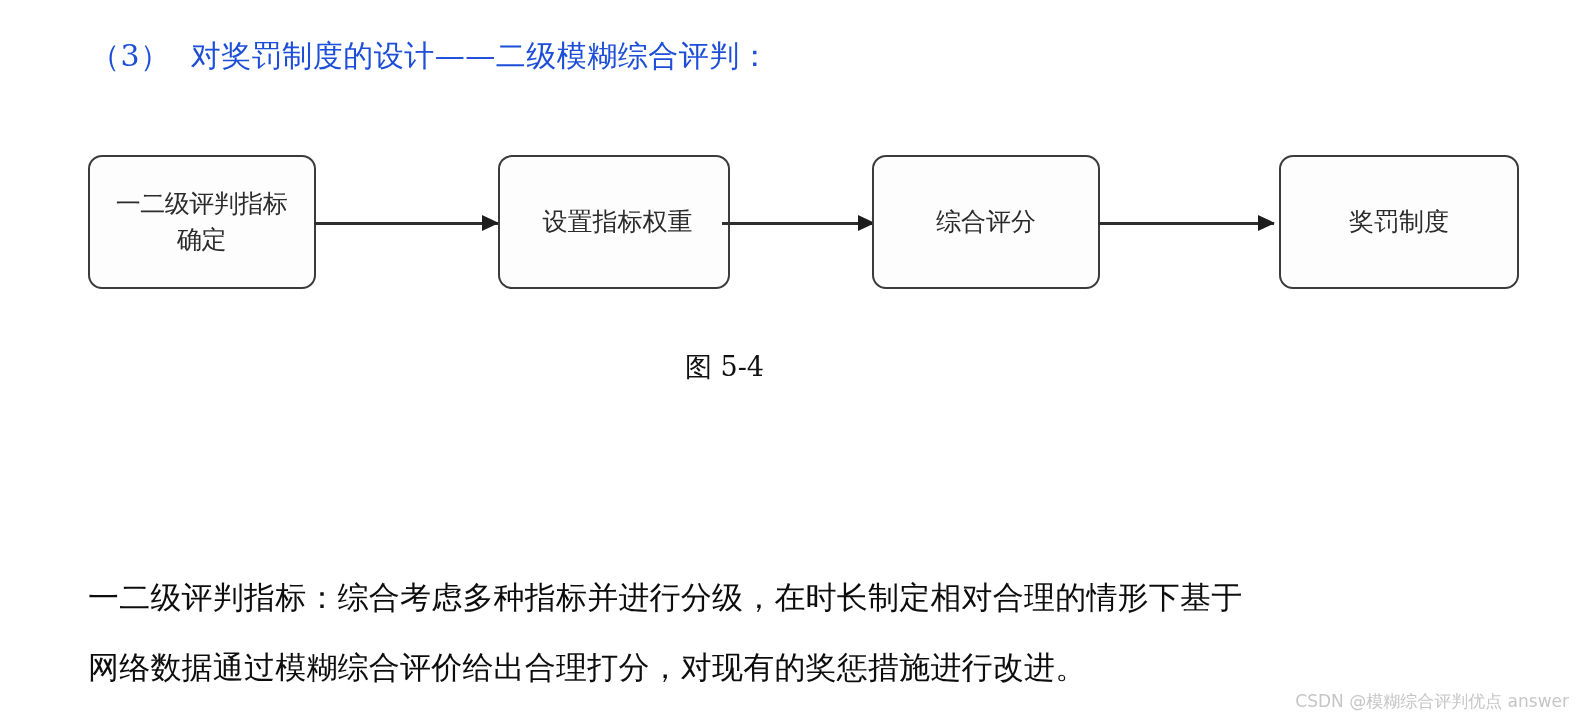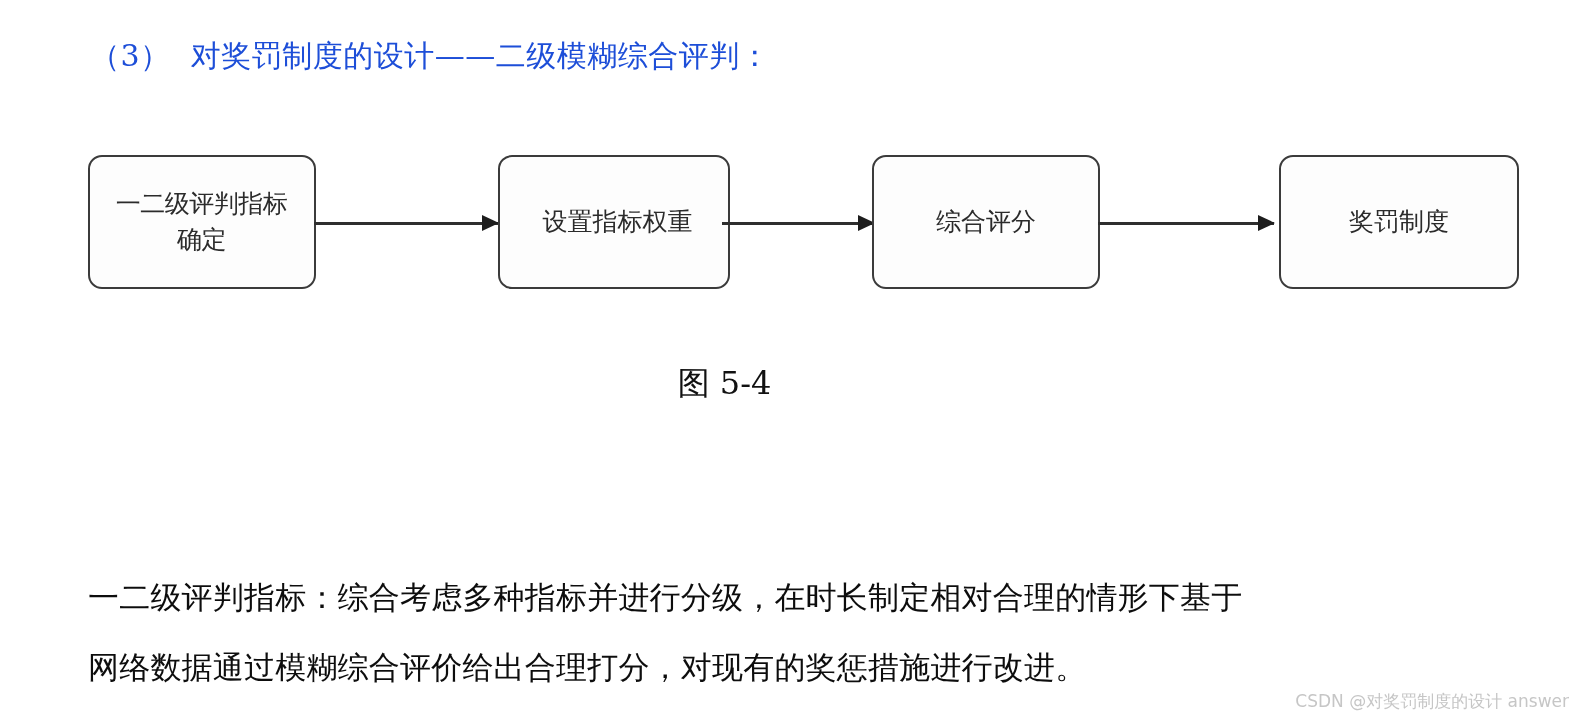--- a/index.html
+++ b/index.html
@@ -84,25 +84,25 @@
     border-left: 17px solid #1d1d1d;
   }
   .conn-1 { left: 314px;  width: 184px; }
   .conn-2 { left: 722px;  width: 152px; }
   .conn-3 { left: 1098px; width: 176px; }
 
   
   .figure-caption {
     position: absolute;
     left: 0;
-    top: 364px;
+    top: 348px;
     width: 1449px;
     text-align: center;
     font-family: "DejaVu Serif", "Liberation Serif", serif;
-    font-size: 32px;
+    font-size: 27px;
     line-height: 38px;
     color: #111111;
   }
 
   
   .body-paragraph {
     position: absolute;
     left: 88px;
     top: 562px;
     width: 1420px;
@@ -164,13 +164,13 @@
 
 </div>
 
 <div class="figure-caption">图 5-4</div>
 
 <div class="body-paragraph">
   <span class="line">一二级评判指标：综合考虑多种指标并进行分级，在时长制定相对合理的情形下基于</span>
   <span class="line">网络数据通过模糊综合评价给出合理打分，对现有的奖惩措施进行改进。</span>
 </div>
 
-<div class="watermark">CSDN @对奖罚制度的设计 answer</div>
+<div class="watermark">CSDN @模糊综合评判优点 answer</div>
 
 </body></html>

